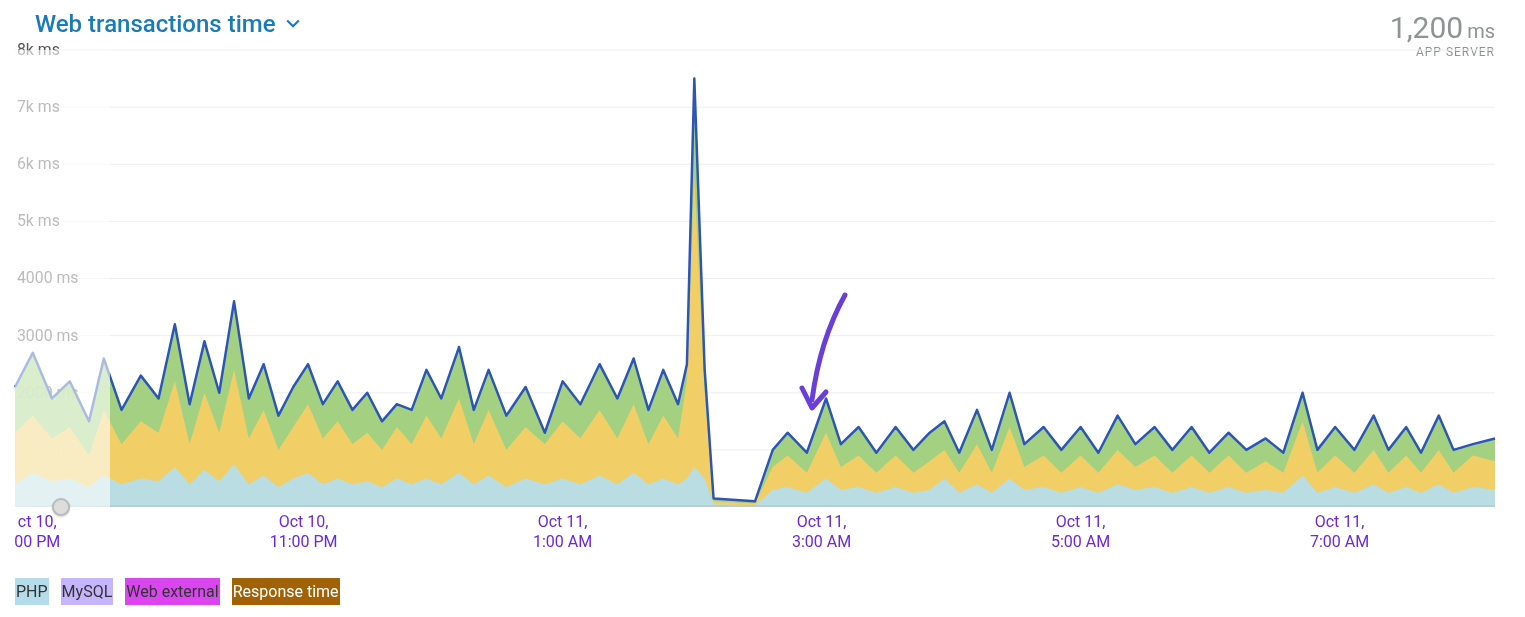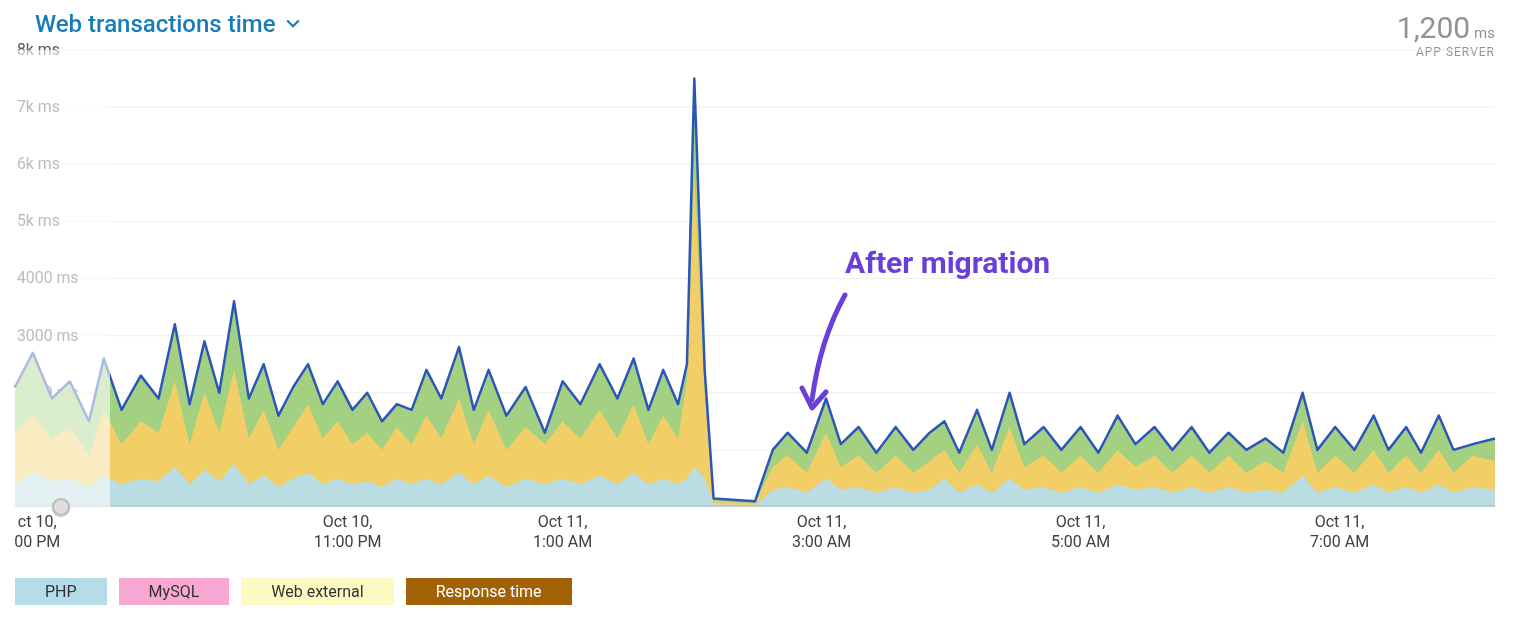--- a/index.html
+++ b/index.html
@@ -2,32 +2,32 @@
 <html><head>
 <meta charset="utf-8">
 <style>
   html,body{margin:0;padding:0;font-family:-apple-system,BlinkMacSystemFont,"Segoe UI",Roboto,Helvetica,Arial,sans-serif;color:#333;background:#fff;}
   .chart-wrap{width:1510px;height:617px;position:relative;box-sizing:border-box;padding:10px 15px 0 15px;}
   .hdr{display:flex;justify-content:space-between;align-items:flex-start;height:50px;}
   .title{color:#197cb8;font-size:24px;font-weight:500;display:flex;align-items:center;gap:10px;cursor:pointer;padding-left:20px;}
   .title svg{width:14px;height:14px;}
   .stat{text-align:right;color:#8e9494;}
   .stat .big{font-size:30px;color:#8e9494;font-weight:400;}
-  .stat .unit{font-size:15px;}
+  .stat .unit{font-size:20px;}
   .stat .sub{font-size:12px;letter-spacing:1px;}
   .plot{position:absolute;left:15px;right:15px;top:50px;bottom:110px;}
   .plot svg{width:100%;height:100%;display:block;overflow:visible;}
   .baseline{stroke:#bbb;stroke-width:1;}
   .x-labels{position:absolute;left:15px;right:15px;bottom:55px;height:50px;}
-  .x-lbl{position:absolute;font-size:16px;color:#404040;line-height:1.25;transform:translateX(-50%);white-space:nowrap;text-align:center;}
+  .x-lbl{position:absolute;font-size:16px;color:#6d28d9;line-height:1.25;transform:translateX(-50%);white-space:nowrap;text-align:center;}
   .legend{position:absolute;left:15px;bottom:12px;display:flex;gap:12px;align-items:center;}
-  .lg-box{padding:4px 30px;border-radius:0;font-size:16px;text-align:right;}
+  .lg-box{padding:4px 1px;border-radius:0;font-size:16px;text-align:right;}
   .lg-php{background:#b5dde9;color:#333;}
-  .lg-mysql{background:#f9a8d4;color:#333;}
-  .lg-web{background:#fef9c3;color:#333;}
+  .lg-mysql{background:#c4b5fd;color:#333;}
+  .lg-web{background:#d946ef;color:#333;}
   .lg-rt{background:#a16207;color:#fff;}
   .fade{position:absolute;left:0;top:0;width:95px;bottom:0;background:rgba(255,255,255,0.6);pointer-events:none;}
   .dot{position:absolute;width:14px;height:14px;border-radius:50%;background:#ddd;border:2px solid #bbb;box-shadow:0 1px 2px rgba(0,0,0,0.2);}
   .anno{position:absolute;color:#6a3fd9;font-weight:700;font-size:30px;pointer-events:none;}
   .anno-arrow{position:absolute;pointer-events:none;}
 </style>
 </head>
 <body>
 
 <div class="chart-wrap">
@@ -68,30 +68,29 @@
       <g id="areas">
           <path d="M0,457 L0,337.0375 L17.94,302.7625 L37.375,348.4625 L55.315,331.325 L74.75,371.3125 L89.7,308.475 L107.63999999999999,359.8875 L127.075,325.6125 L145.01500000000001,348.4625 L161.46,274.2 L176.41,354.175 L191.36,291.3375 L206.31000000000003,342.75 L221.26,251.35 L236.21,348.4625 L251.16000000000003,314.1875 L266.11,365.6 L281.06,337.0375 L296.01,314.1875 L310.96,354.175 L325.91,331.325 L340.86,359.8875 L355.81,342.75 L370.76,371.3125 L385.71000000000004,354.175 L400.66,359.8875 L415.61,319.9 L430.55999999999995,348.4625 L448.5,297.05 L463.45,359.8875 L478.40000000000003,319.9 L496.34000000000003,365.6 L515.775,337.0375 L535.2099999999999,382.7375 L553.15,331.325 L571.09,354.175 L590.525,314.1875 L608.4649999999999,348.4625 L624.91,308.475 L639.86,359.8875 L654.81,319.9 L669.76,354.175 L678.73,314.1875 L686.205,28.5625 L696.6700000000001,319.9 L705.64,448.43125 L747.5,451.2875 L765.44,399.875 L780.39,382.7375 L799.825,402.73125 L819.2600000000001,348.4625 L834.21,394.1625 L852.15,377.025 L870.0899999999999,402.73125 L889.525,377.025 L907.465,399.875 L923.91,382.7375 L938.86,371.3125 L953.8100000000001,402.73125 L971.75,359.8875 L986.7,399.875 L1004.6400000000001,342.75 L1019.59,394.1625 L1039.0249999999999,377.025 L1056.965,399.875 L1076.3999999999999,377.025 L1094.34,402.73125 L1113.775,365.6 L1131.715,394.1625 L1151.15,377.025 L1169.0900000000001,399.875 L1188.525,377.025 L1206.4650000000001,402.73125 L1225.8999999999999,382.7375 L1243.84,399.875 L1263.2749999999999,388.45 L1281.215,402.73125 L1300.65,342.75 L1315.6,399.875 L1333.54,377.025 L1352.9750000000001,399.875 L1372.41,365.6 L1387.3600000000001,399.875 L1405.3,377.025 L1420.25,402.73125 L1438.19,365.6 L1453.1399999999999,399.875 L1472.575,394.1625 L1495,388.45 L1495,457 Z" fill="#9ecf7a" fill-opacity="0.95"></path>
           <path d="M0,457 L0,382.7375 L17.94,365.6 L37.375,388.45 L55.315,377.025 L74.75,405.5875 L89.7,359.8875 L107.63999999999999,394.1625 L127.075,371.3125 L145.01500000000001,382.7375 L161.46,331.325 L176.41,394.1625 L191.36,342.75 L206.31000000000003,382.7375 L221.26,319.9 L236.21,388.45 L251.16000000000003,359.8875 L266.11,399.875 L281.06,377.025 L296.01,354.175 L310.96,388.45 L325.91,371.3125 L340.86,394.1625 L355.81,382.7375 L370.76,399.875 L385.71000000000004,377.025 L400.66,394.1625 L415.61,365.6 L430.55999999999995,388.45 L448.5,348.4625 L463.45,394.1625 L478.40000000000003,359.8875 L496.34000000000003,399.875 L515.775,377.025 L535.2099999999999,394.1625 L553.15,371.3125 L571.09,388.45 L590.525,359.8875 L608.4649999999999,388.45 L624.91,354.175 L639.86,394.1625 L654.81,365.6 L669.76,388.45 L678.73,331.325 L686.205,125.67500000000001 L696.6700000000001,342.75 L705.64,451.2875 L747.5,453.5725 L765.44,417.0125 L780.39,405.5875 L799.825,422.725 L819.2600000000001,382.7375 L834.21,417.0125 L852.15,405.5875 L870.0899999999999,422.725 L889.525,405.5875 L907.465,422.725 L923.91,411.3 L938.86,399.875 L953.8100000000001,422.725 L971.75,394.1625 L986.7,422.725 L1004.6400000000001,377.025 L1019.59,417.0125 L1039.0249999999999,405.5875 L1056.965,422.725 L1076.3999999999999,405.5875 L1094.34,422.725 L1113.775,399.875 L1131.715,417.0125 L1151.15,405.5875 L1169.0900000000001,422.725 L1188.525,405.5875 L1206.4650000000001,422.725 L1225.8999999999999,405.5875 L1243.84,422.725 L1263.2749999999999,411.3 L1281.215,422.725 L1300.65,371.3125 L1315.6,422.725 L1333.54,405.5875 L1352.9750000000001,422.725 L1372.41,399.875 L1387.3600000000001,422.725 L1405.3,405.5875 L1420.25,422.725 L1438.19,399.875 L1453.1399999999999,422.725 L1472.575,405.5875 L1495,411.3 L1495,457 Z" fill="#f6cf64" fill-opacity="0.95"></path>
           <path d="M0,457 L0,434.15 L17.94,422.725 L37.375,431.29375 L55.315,428.4375 L74.75,437.00625 L89.7,425.58125 L107.63999999999999,434.15 L127.075,428.4375 L145.01500000000001,431.29375 L161.46,417.0125 L176.41,434.15 L191.36,419.86875 L206.31000000000003,431.29375 L221.26,414.15625 L236.21,434.15 L251.16000000000003,425.58125 L266.11,437.00625 L281.06,428.4375 L296.01,422.725 L310.96,434.15 L325.91,428.4375 L340.86,434.15 L355.81,431.29375 L370.76,437.00625 L385.71000000000004,428.4375 L400.66,434.15 L415.61,428.4375 L430.55999999999995,434.15 L448.5,422.725 L463.45,434.15 L478.40000000000003,425.58125 L496.34000000000003,437.00625 L515.775,428.4375 L535.2099999999999,434.15 L553.15,428.4375 L571.09,434.15 L590.525,425.58125 L608.4649999999999,434.15 L624.91,422.725 L639.86,434.15 L654.81,428.4375 L669.76,434.15 L678.73,428.4375 L686.205,417.0125 L696.6700000000001,428.4375 L705.64,454.14375 L747.5,455.28625 L765.44,439.8625 L780.39,437.00625 L799.825,442.71875 L819.2600000000001,428.4375 L834.21,439.8625 L852.15,437.00625 L870.0899999999999,442.71875 L889.525,437.00625 L907.465,442.71875 L923.91,439.8625 L938.86,428.4375 L953.8100000000001,442.71875 L971.75,434.15 L986.7,442.71875 L1004.6400000000001,428.4375 L1019.59,439.8625 L1039.0249999999999,437.00625 L1056.965,442.71875 L1076.3999999999999,437.00625 L1094.34,442.71875 L1113.775,434.15 L1131.715,439.8625 L1151.15,437.00625 L1169.0900000000001,442.71875 L1188.525,437.00625 L1206.4650000000001,442.71875 L1225.8999999999999,437.00625 L1243.84,442.71875 L1263.2749999999999,439.8625 L1281.215,442.71875 L1300.65,425.58125 L1315.6,442.71875 L1333.54,437.00625 L1352.9750000000001,442.71875 L1372.41,434.15 L1387.3600000000001,442.71875 L1405.3,437.00625 L1420.25,442.71875 L1438.19,434.15 L1453.1399999999999,442.71875 L1472.575,437.00625 L1495,439.8625 L1495,457 Z" fill="#b5dde9" fill-opacity="0.95"></path>
           <path d="M0,337.0375 L17.94,302.7625 L37.375,348.4625 L55.315,331.325 L74.75,371.3125 L89.7,308.475 L107.63999999999999,359.8875 L127.075,325.6125 L145.01500000000001,348.4625 L161.46,274.2 L176.41,354.175 L191.36,291.3375 L206.31000000000003,342.75 L221.26,251.35 L236.21,348.4625 L251.16000000000003,314.1875 L266.11,365.6 L281.06,337.0375 L296.01,314.1875 L310.96,354.175 L325.91,331.325 L340.86,359.8875 L355.81,342.75 L370.76,371.3125 L385.71000000000004,354.175 L400.66,359.8875 L415.61,319.9 L430.55999999999995,348.4625 L448.5,297.05 L463.45,359.8875 L478.40000000000003,319.9 L496.34000000000003,365.6 L515.775,337.0375 L535.2099999999999,382.7375 L553.15,331.325 L571.09,354.175 L590.525,314.1875 L608.4649999999999,348.4625 L624.91,308.475 L639.86,359.8875 L654.81,319.9 L669.76,354.175 L678.73,314.1875 L686.205,28.5625 L696.6700000000001,319.9 L705.64,448.43125 L747.5,451.2875 L765.44,399.875 L780.39,382.7375 L799.825,402.73125 L819.2600000000001,348.4625 L834.21,394.1625 L852.15,377.025 L870.0899999999999,402.73125 L889.525,377.025 L907.465,399.875 L923.91,382.7375 L938.86,371.3125 L953.8100000000001,402.73125 L971.75,359.8875 L986.7,399.875 L1004.6400000000001,342.75 L1019.59,394.1625 L1039.0249999999999,377.025 L1056.965,399.875 L1076.3999999999999,377.025 L1094.34,402.73125 L1113.775,365.6 L1131.715,394.1625 L1151.15,377.025 L1169.0900000000001,399.875 L1188.525,377.025 L1206.4650000000001,402.73125 L1225.8999999999999,382.7375 L1243.84,399.875 L1263.2749999999999,388.45 L1281.215,402.73125 L1300.65,342.75 L1315.6,399.875 L1333.54,377.025 L1352.9750000000001,399.875 L1372.41,365.6 L1387.3600000000001,399.875 L1405.3,377.025 L1420.25,402.73125 L1438.19,365.6 L1453.1399999999999,399.875 L1472.575,394.1625 L1495,388.45" fill="none" stroke="#2c55b8" stroke-width="2.5" stroke-linejoin="round"></path>
         </g>
       <line class="baseline" x1="0" y1="456" x2="1495" y2="456"></line>
     </svg>
     <div class="fade"></div>
     <div class="dot" style="left:37px;bottom:-9px;"></div>
-    <div class="anno" style="left:830px;top:195px;">After migration</div>
     <svg class="anno-arrow" style="left:785px;top:240px;width:60px;height:130px;" viewBox="0 0 60 130">
       <path d="M45 5 Q 20 50 12 110" fill="none" stroke="#6a3fd9" stroke-width="5" stroke-linecap="round"></path>
       <path d="M2 98 L12 118 L26 102" fill="none" stroke="#6a3fd9" stroke-width="5" stroke-linecap="round" stroke-linejoin="round"></path>
     </svg>
   </div>
 
   <div class="x-labels" id="x-labels">
       <div class="x-lbl" style="left: 1.5%;">ct 10,<br>00 PM</div>
-      <div class="x-lbl" style="left: 19.5%; margin-left: 44px;">Oct 10,<br>11:00 PM</div>
+      <div class="x-lbl" style="left: 19.5%;">Oct 10,<br>11:00 PM</div>
       <div class="x-lbl" style="left: 37%;">Oct 11,<br>1:00 AM</div>
       <div class="x-lbl" style="left: 54.5%;">Oct 11,<br>3:00 AM</div>
       <div class="x-lbl" style="left: 72%;">Oct 11,<br>5:00 AM</div>
       <div class="x-lbl" style="left: 89.5%;">Oct 11,<br>7:00 AM</div>
     </div>
 
   <div class="legend">
     <span class="lg-box lg-php">PHP</span>
     <span class="lg-box lg-mysql">MySQL</span>
     <span class="lg-box lg-web">Web external</span>

